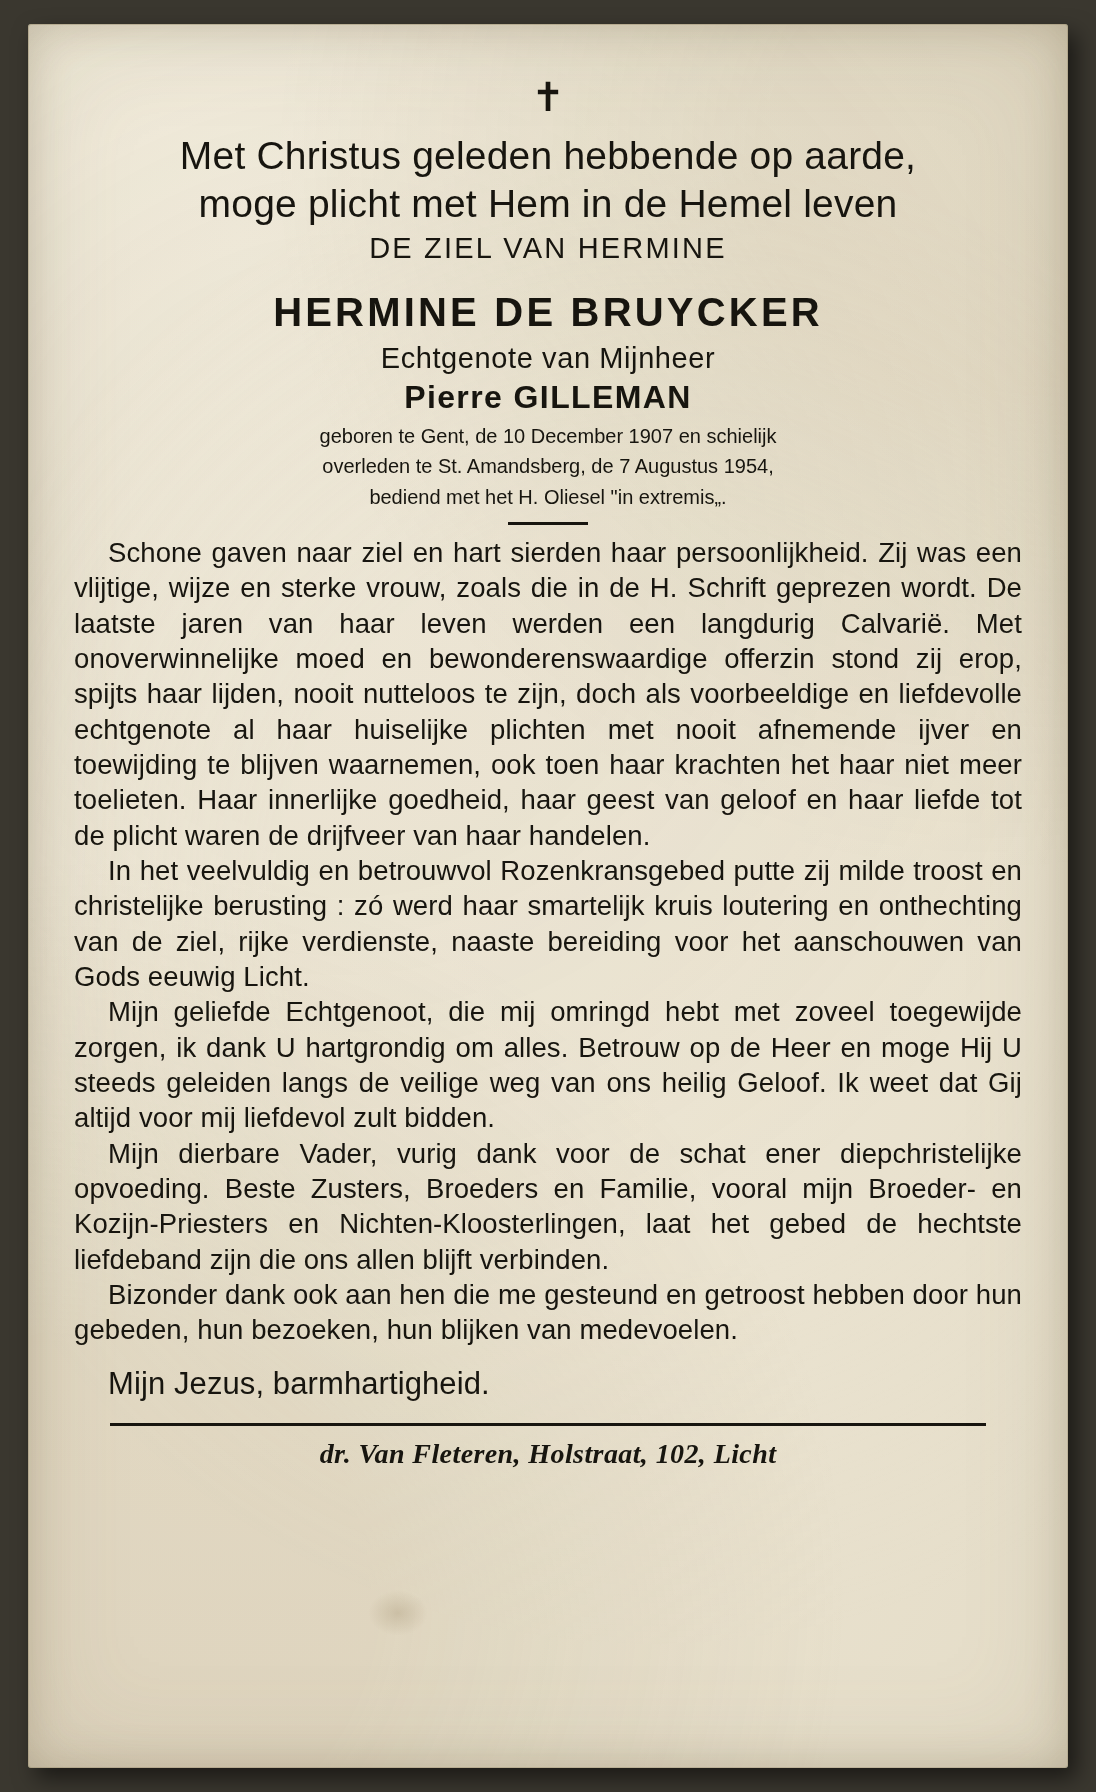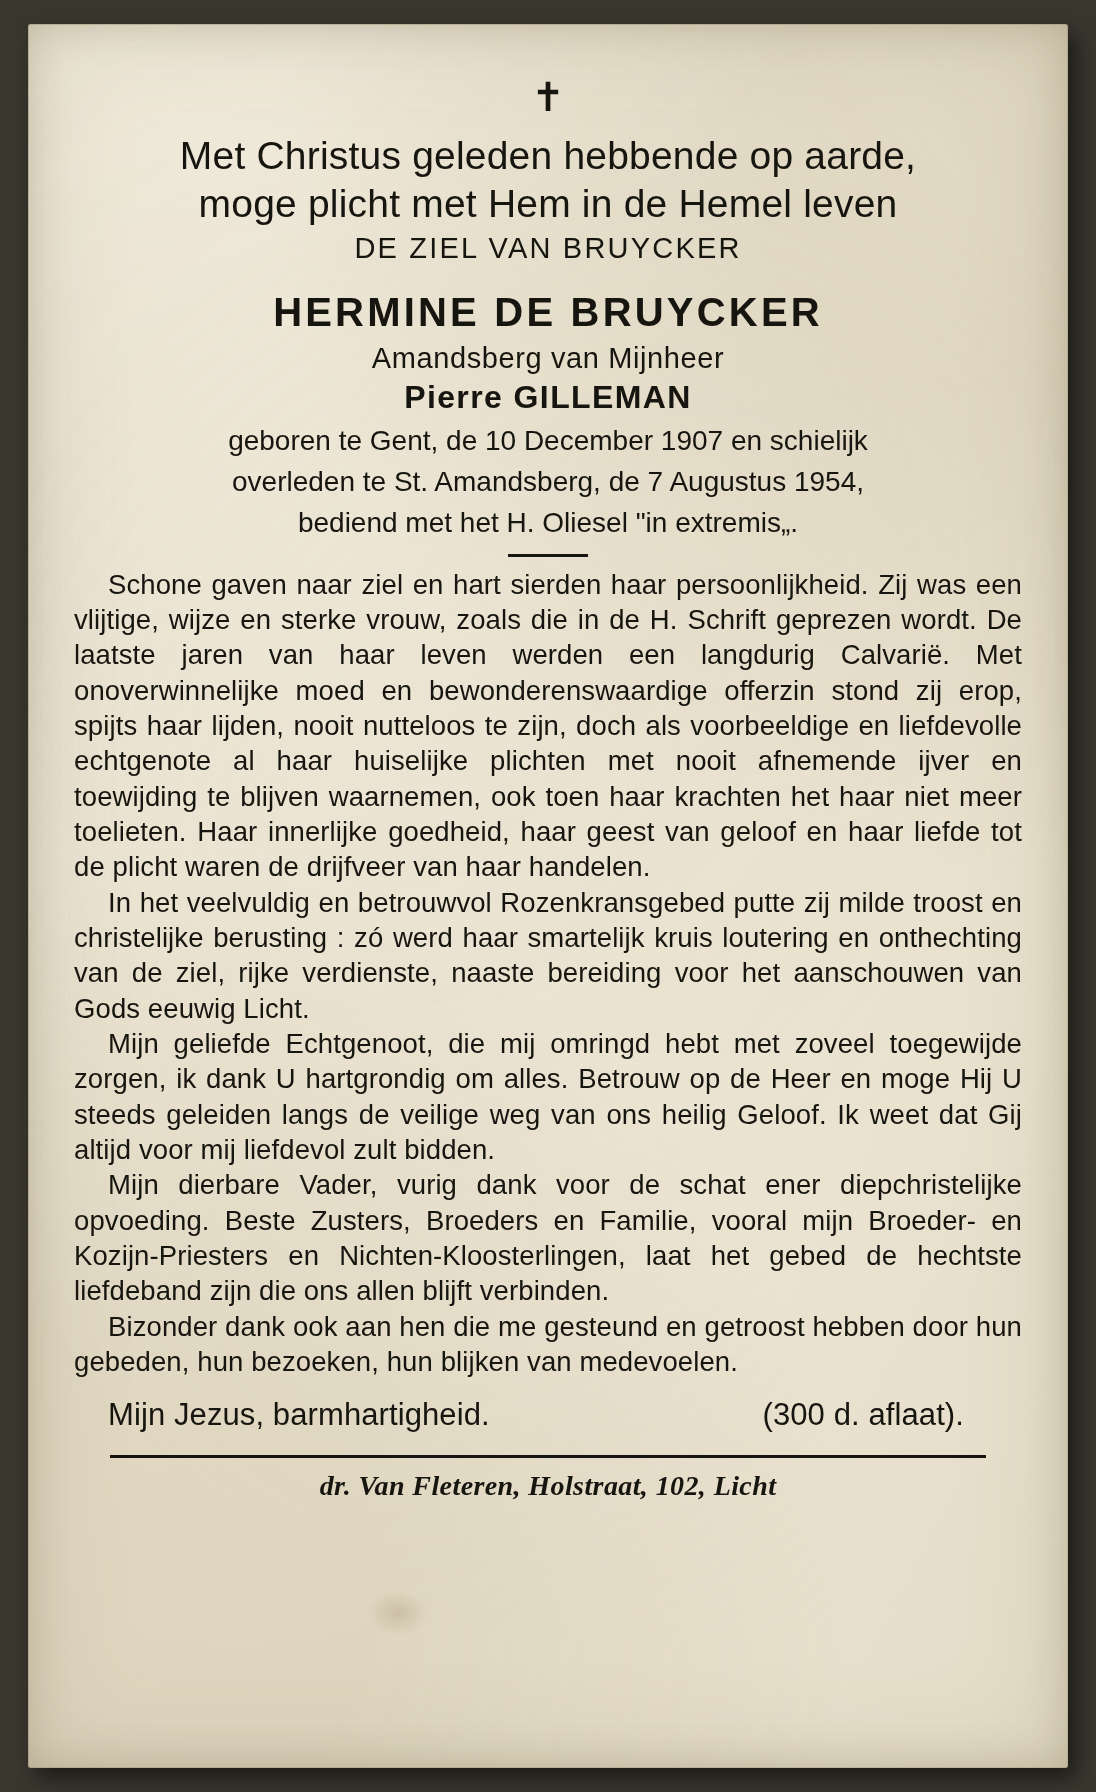--- a/index.html
+++ b/index.html
@@ -99,21 +99,21 @@
     letter-spacing: .6px;
     margin-top: 3px;
   }
   .hdr .spouse {
     font-size: 32px;
     font-weight: bold;
     letter-spacing: 1.4px;
     line-height: 1.3;
   }
   .hdr .dates {
-    font-size: 28px;
+    font-size: 20px;
     line-height: 1.32;
     margin-top: 4px;
   }
   .rule-short {
     width: 80px;
     height: 3px;
     background: #17150f;
     margin: 12px auto 10px auto;
   }
   .body-text {
@@ -169,40 +169,39 @@
   <div class="paper">
     <div class="grain"></div>
 
     <div class="content">
 
       <div class="cross">✝</div>
 
       <div class="hdr">
         <div class="l1">Met Christus geleden hebbende op aarde,</div>
         <div class="l2">moge plicht met Hem in de Hemel leven</div>
-        <div class="l3">DE ZIEL VAN BRUYCKER</div>
+        <div class="l3">DE ZIEL VAN HERMINE</div>
         <div class="name">HERMINE  DE  BRUYCKER</div>
-        <div class="l5">Amandsberg  van  Mijnheer</div>
+        <div class="l5">Echtgenote  van  Mijnheer</div>
         <div class="spouse">Pierre  GILLEMAN</div>
         <div class="dates">geboren te Gent, de 10 December 1907 en schielijk</div>
         <div class="dates">overleden te St. Amandsberg, de 7 Augustus 1954,</div>
         <div class="dates">bediend met het H. Oliesel "in extremis„.</div>
       </div>
 
       <div class="rule-short"></div>
 
       <div class="body-text">
         <p class="first">Schone gaven naar ziel en hart sierden haar persoonlijkheid. Zij was een vlijtige, wijze en sterke vrouw, zoals die in de H. Schrift geprezen wordt. De laatste jaren van haar leven werden een langdurig Calvarië. Met onoverwinnelijke moed en bewonderenswaardige offerzin stond zij erop, spijts haar lijden, nooit nutteloos te zijn, doch als voorbeeldige en liefdevolle echtgenote al haar huiselijke plichten met nooit afnemende ijver en toewijding te blijven waarnemen, ook toen haar krachten het haar niet meer toelieten. Haar innerlijke goedheid, haar geest van geloof en haar liefde tot de plicht waren de drijfveer van haar handelen.</p>
         <p>In het veelvuldig en betrouwvol Rozenkransgebed putte zij milde troost en christelijke berusting : zó werd haar smartelijk kruis loutering en onthechting van de ziel, rijke verdienste, naaste bereiding voor het aanschouwen van Gods eeuwig Licht.</p>
         <p>Mijn geliefde Echtgenoot, die mij omringd hebt met zoveel toegewijde zorgen, ik dank U hartgrondig om alles. Betrouw op de Heer en moge Hij U steeds geleiden langs de veilige weg van ons heilig Geloof. Ik weet dat Gij altijd voor mij liefdevol zult bidden.</p>
         <p>Mijn dierbare Vader, vurig dank voor de schat ener diepchristelijke opvoeding. Beste Zusters, Broeders en Familie, vooral mijn Broeder- en Kozijn-Priesters en Nichten-Kloosterlingen, laat het gebed de hechtste liefdeband zijn die ons allen blijft verbinden.</p>
         <p>Bizonder dank ook aan hen die me gesteund en getroost hebben door hun gebeden, hun bezoeken, hun blijken van medevoelen.</p>
         <div class="closing-row">
           <div class="left">Mijn Jezus, barmhartigheid.</div>
-          <div class="right">(300 d. aflaat).</div>
         </div>
       </div>
 
       <div class="rule-long"></div>
       <div class="printer">dr. Van Fleteren, Holstraat, 102, Licht</div>
     </div>
 
     <div class="stain"></div>
     <div class="vignette"></div>
   </div>

